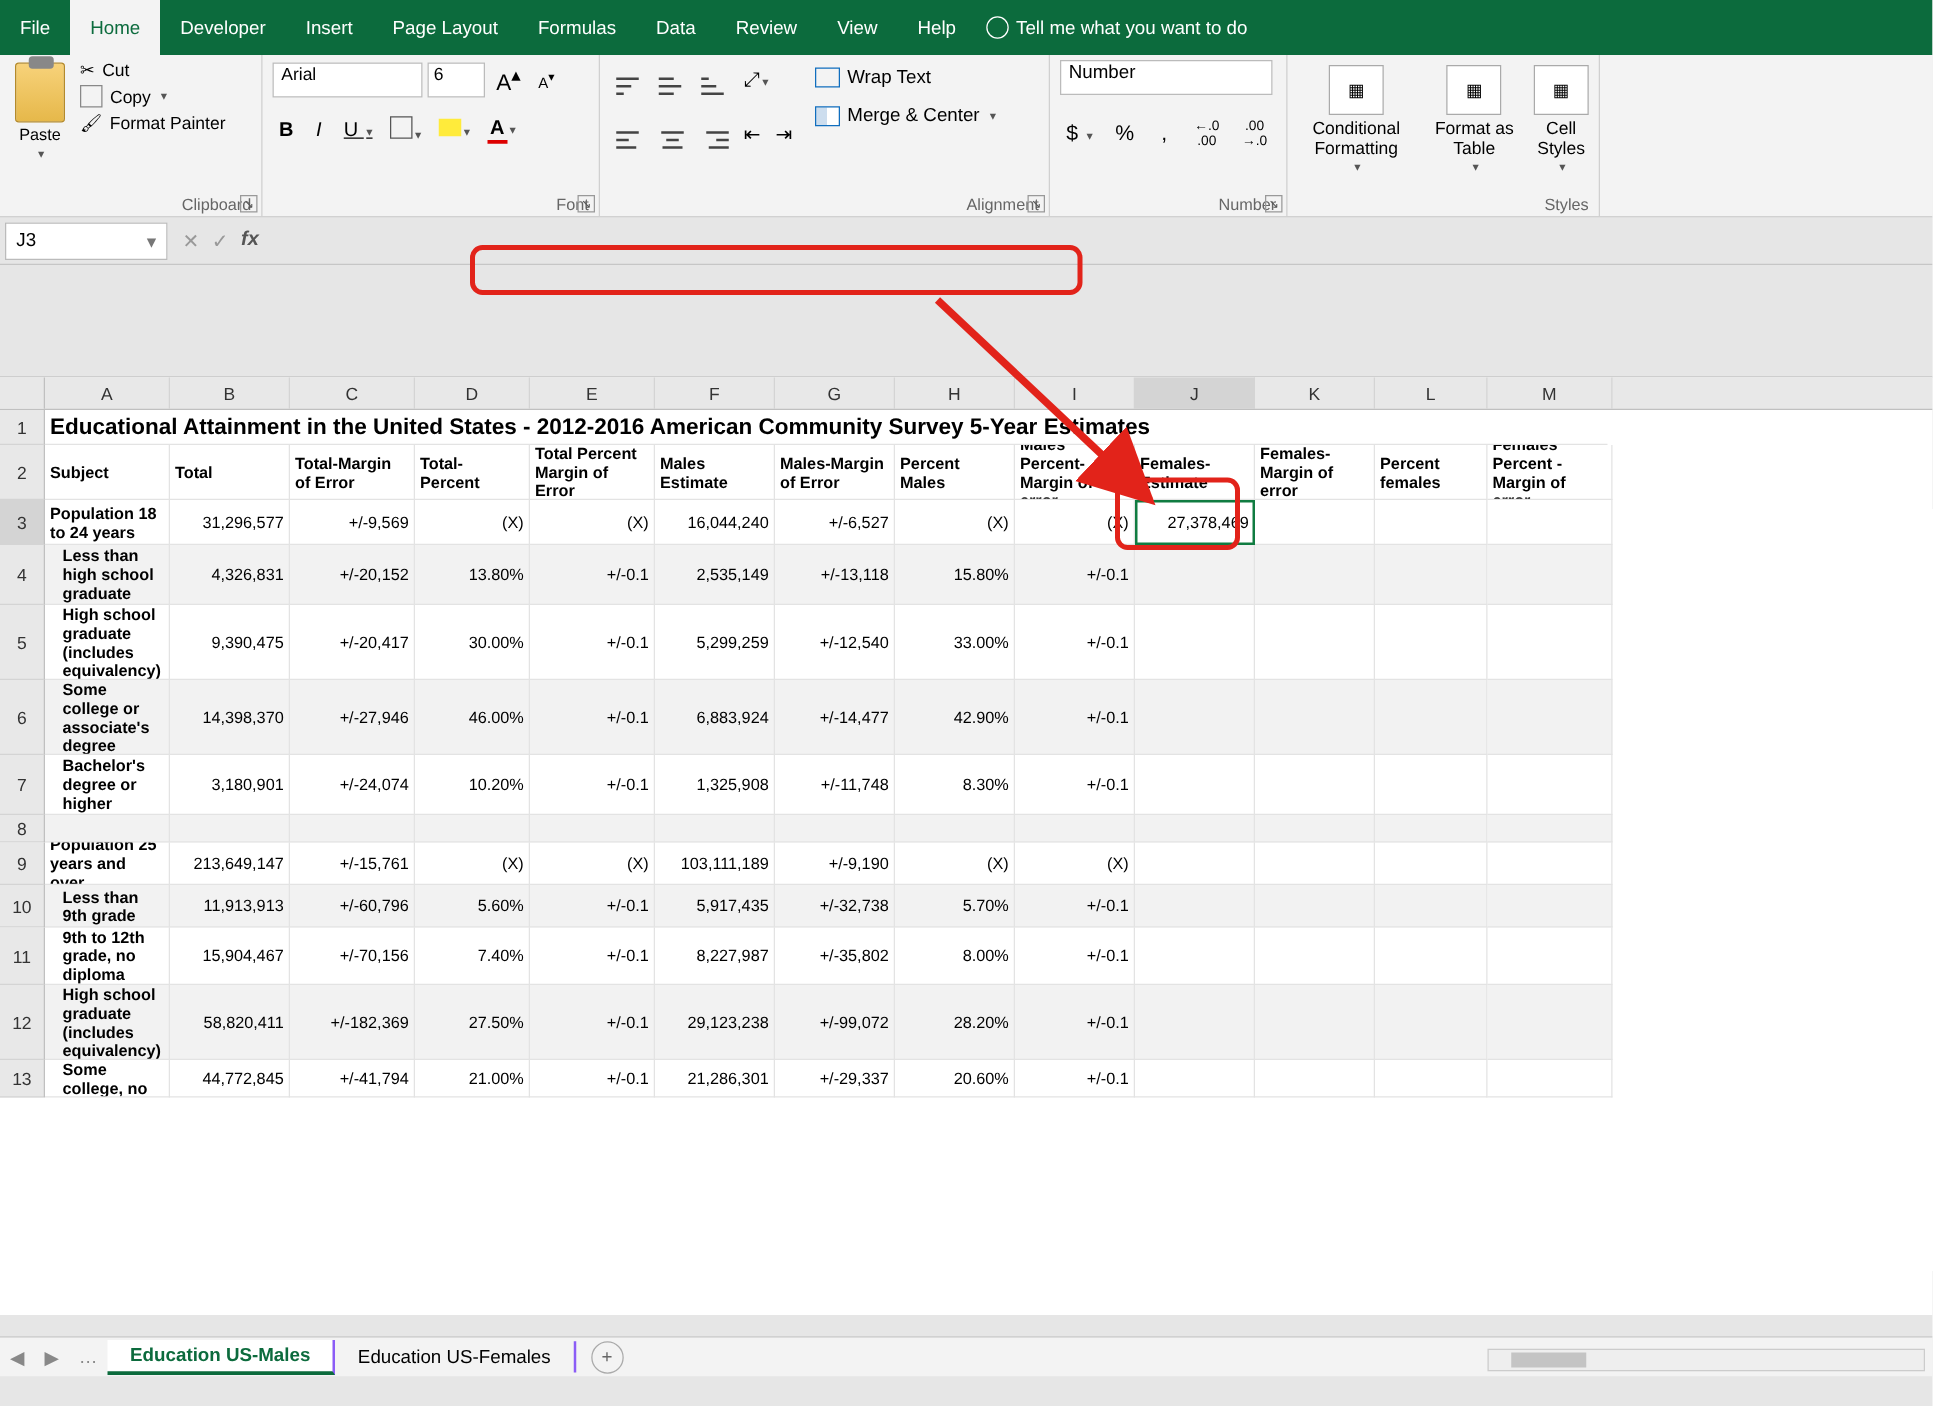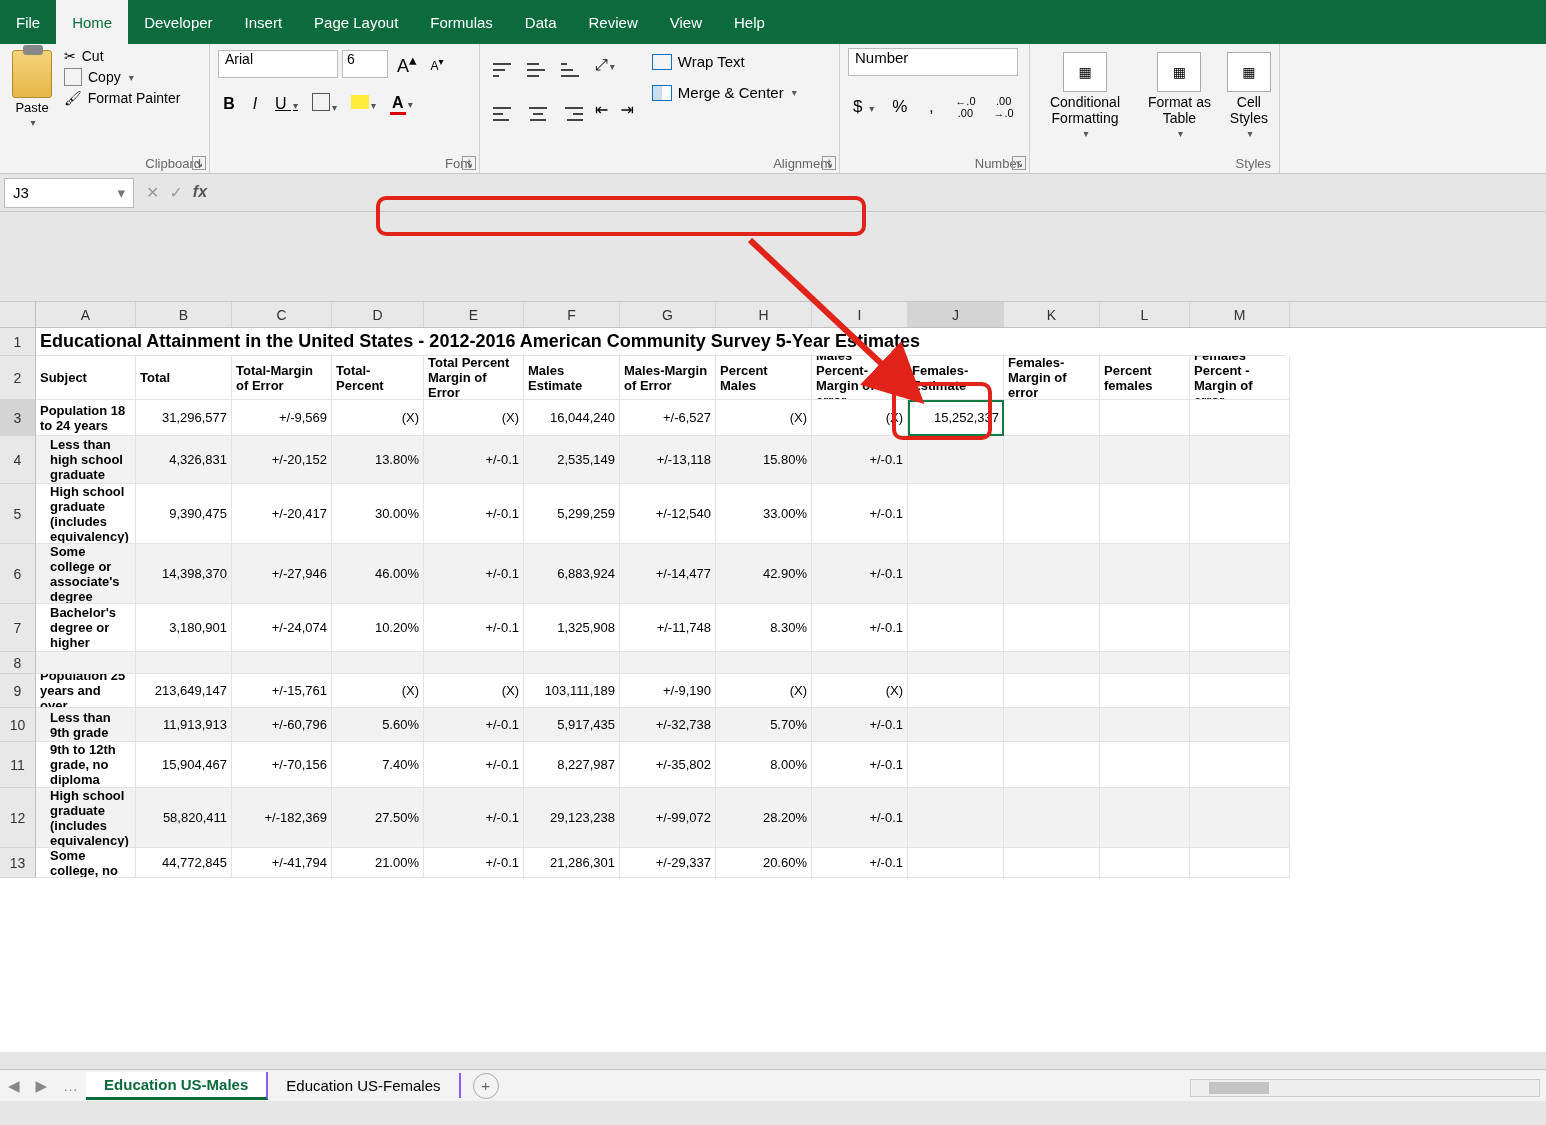--- a/index.html
+++ b/index.html
@@ -102,20 +102,24 @@
   <div class="tab">File</div>
   <div class="tab active">Home</div>
   <div class="tab">Developer</div>
   <div class="tab">Insert</div>
   <div class="tab">Page Layout</div>
   <div class="tab">Formulas</div>
   <div class="tab">Data</div>
   <div class="tab">Review</div>
   <div class="tab">View</div>
   <div class="tab">Help</div>
+  <div class="tell-me">
+    <span class="bulb"></span>
+    <span>Tell me what you want to do</span>
+  </div>
 </div>
 
 <div class="ribbon">
 
   <div class="group" style="width:210px">
     <div class="group-body">
       <div class="paste-big">
         <div class="paste-ico"></div>
         <span>Paste</span>
         <span class="dd-caret">▾</span>
@@ -311,21 +315,21 @@
         <div class="row-hdr selected">3</div>
         <div class="cell col-A" style="font-weight:bold;">Population 18 to 24 years</div>
         <div class="cell col-B txt-r" style="">31,296,577</div>
         <div class="cell col-C txt-r" style="">+/-9,569</div>
         <div class="cell col-D txt-r" style="">(X)</div>
         <div class="cell col-E txt-r" style="">(X)</div>
         <div class="cell col-F txt-r" style="">16,044,240</div>
         <div class="cell col-G txt-r" style="">+/-6,527</div>
         <div class="cell col-H txt-r" style="">(X)</div>
         <div class="cell col-I txt-r" style="">(X)</div>
-        <div class="cell col-J txt-r selected-cell" style="">15,252,337</div>
+        <div class="cell col-J txt-r selected-cell" style="">27,378,469</div>
         <div class="cell col-K txt-r" style=""></div>
         <div class="cell col-L txt-r" style=""></div>
         <div class="cell col-M txt-r" style=""></div>
       </div>
       <div class="grow" style="height: 48px;">
         <div class="row-hdr">4</div>
         <div class="cell col-A striped" style="padding-left:14px;font-weight:bold;">Less than high school graduate</div>
         <div class="cell col-B striped txt-r" style="">4,326,831</div>
         <div class="cell col-C striped txt-r" style="">+/-20,152</div>
         <div class="cell col-D striped txt-r" style="">13.80%</div>

